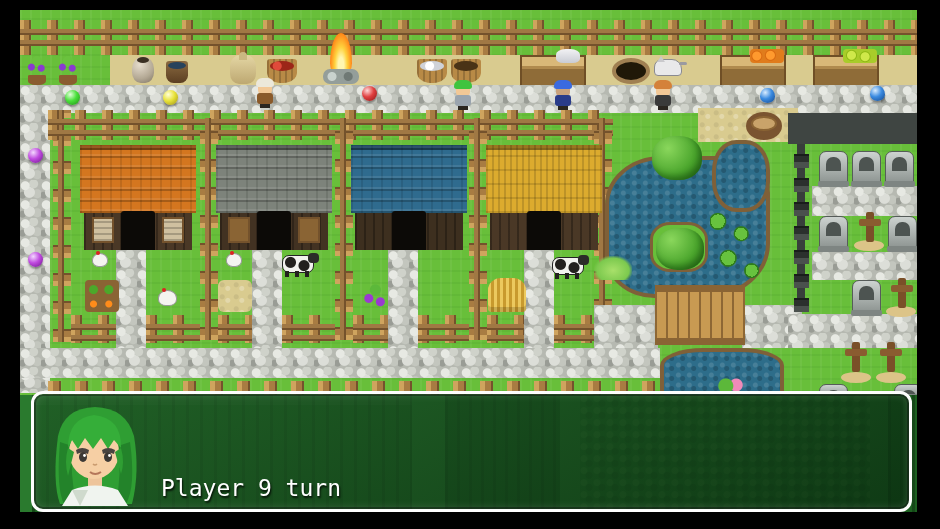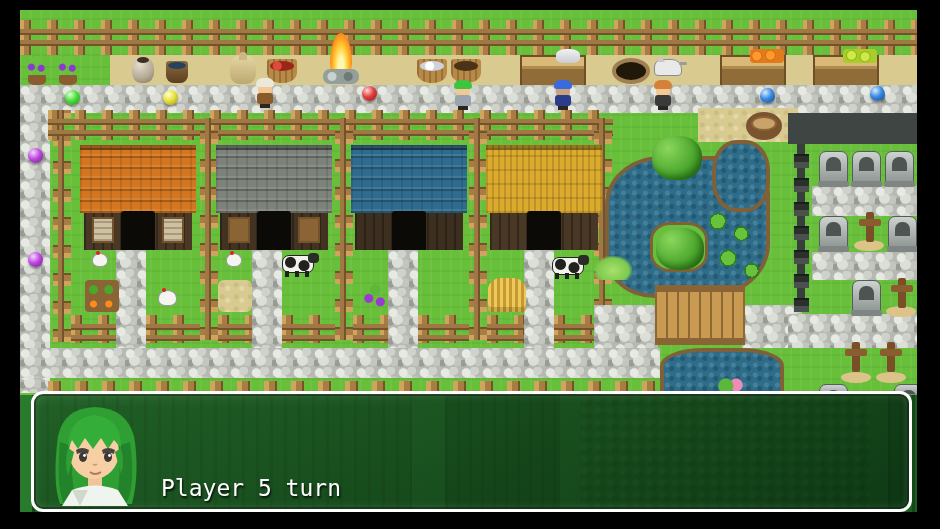--- a/index.html
+++ b/index.html
@@ -397,18 +397,18 @@
        <path d="M56,48 Q62,44 69,48 L68,52 Q62,49 57,52 Z" fill="#4a4440"></path>
        <ellipse cx="37" cy="55" rx="4" ry="5" fill="#3c3835"></ellipse>
        <ellipse cx="62" cy="55" rx="4" ry="5" fill="#3c3835"></ellipse>
        <circle cx="38.5" cy="53.5" r="1.4" fill="#fff"></circle>
        <circle cx="63.5" cy="53.5" r="1.4" fill="#fff"></circle>
        <path d="M47,62 Q49,64 51,62" stroke="#c99a6e" stroke-width="1.5" fill="none"></path>
        <path d="M44,70 Q49,74 55,70" stroke="#b5765a" stroke-width="2" fill="none"></path>
      </svg>
    </div>
    <div id="msgtext">
-     <div>Player 5 turn</div>
+     <div>Player 9 turn</div>
      
      
    </div>
  </div>
 </div>
 
 </body></html>

